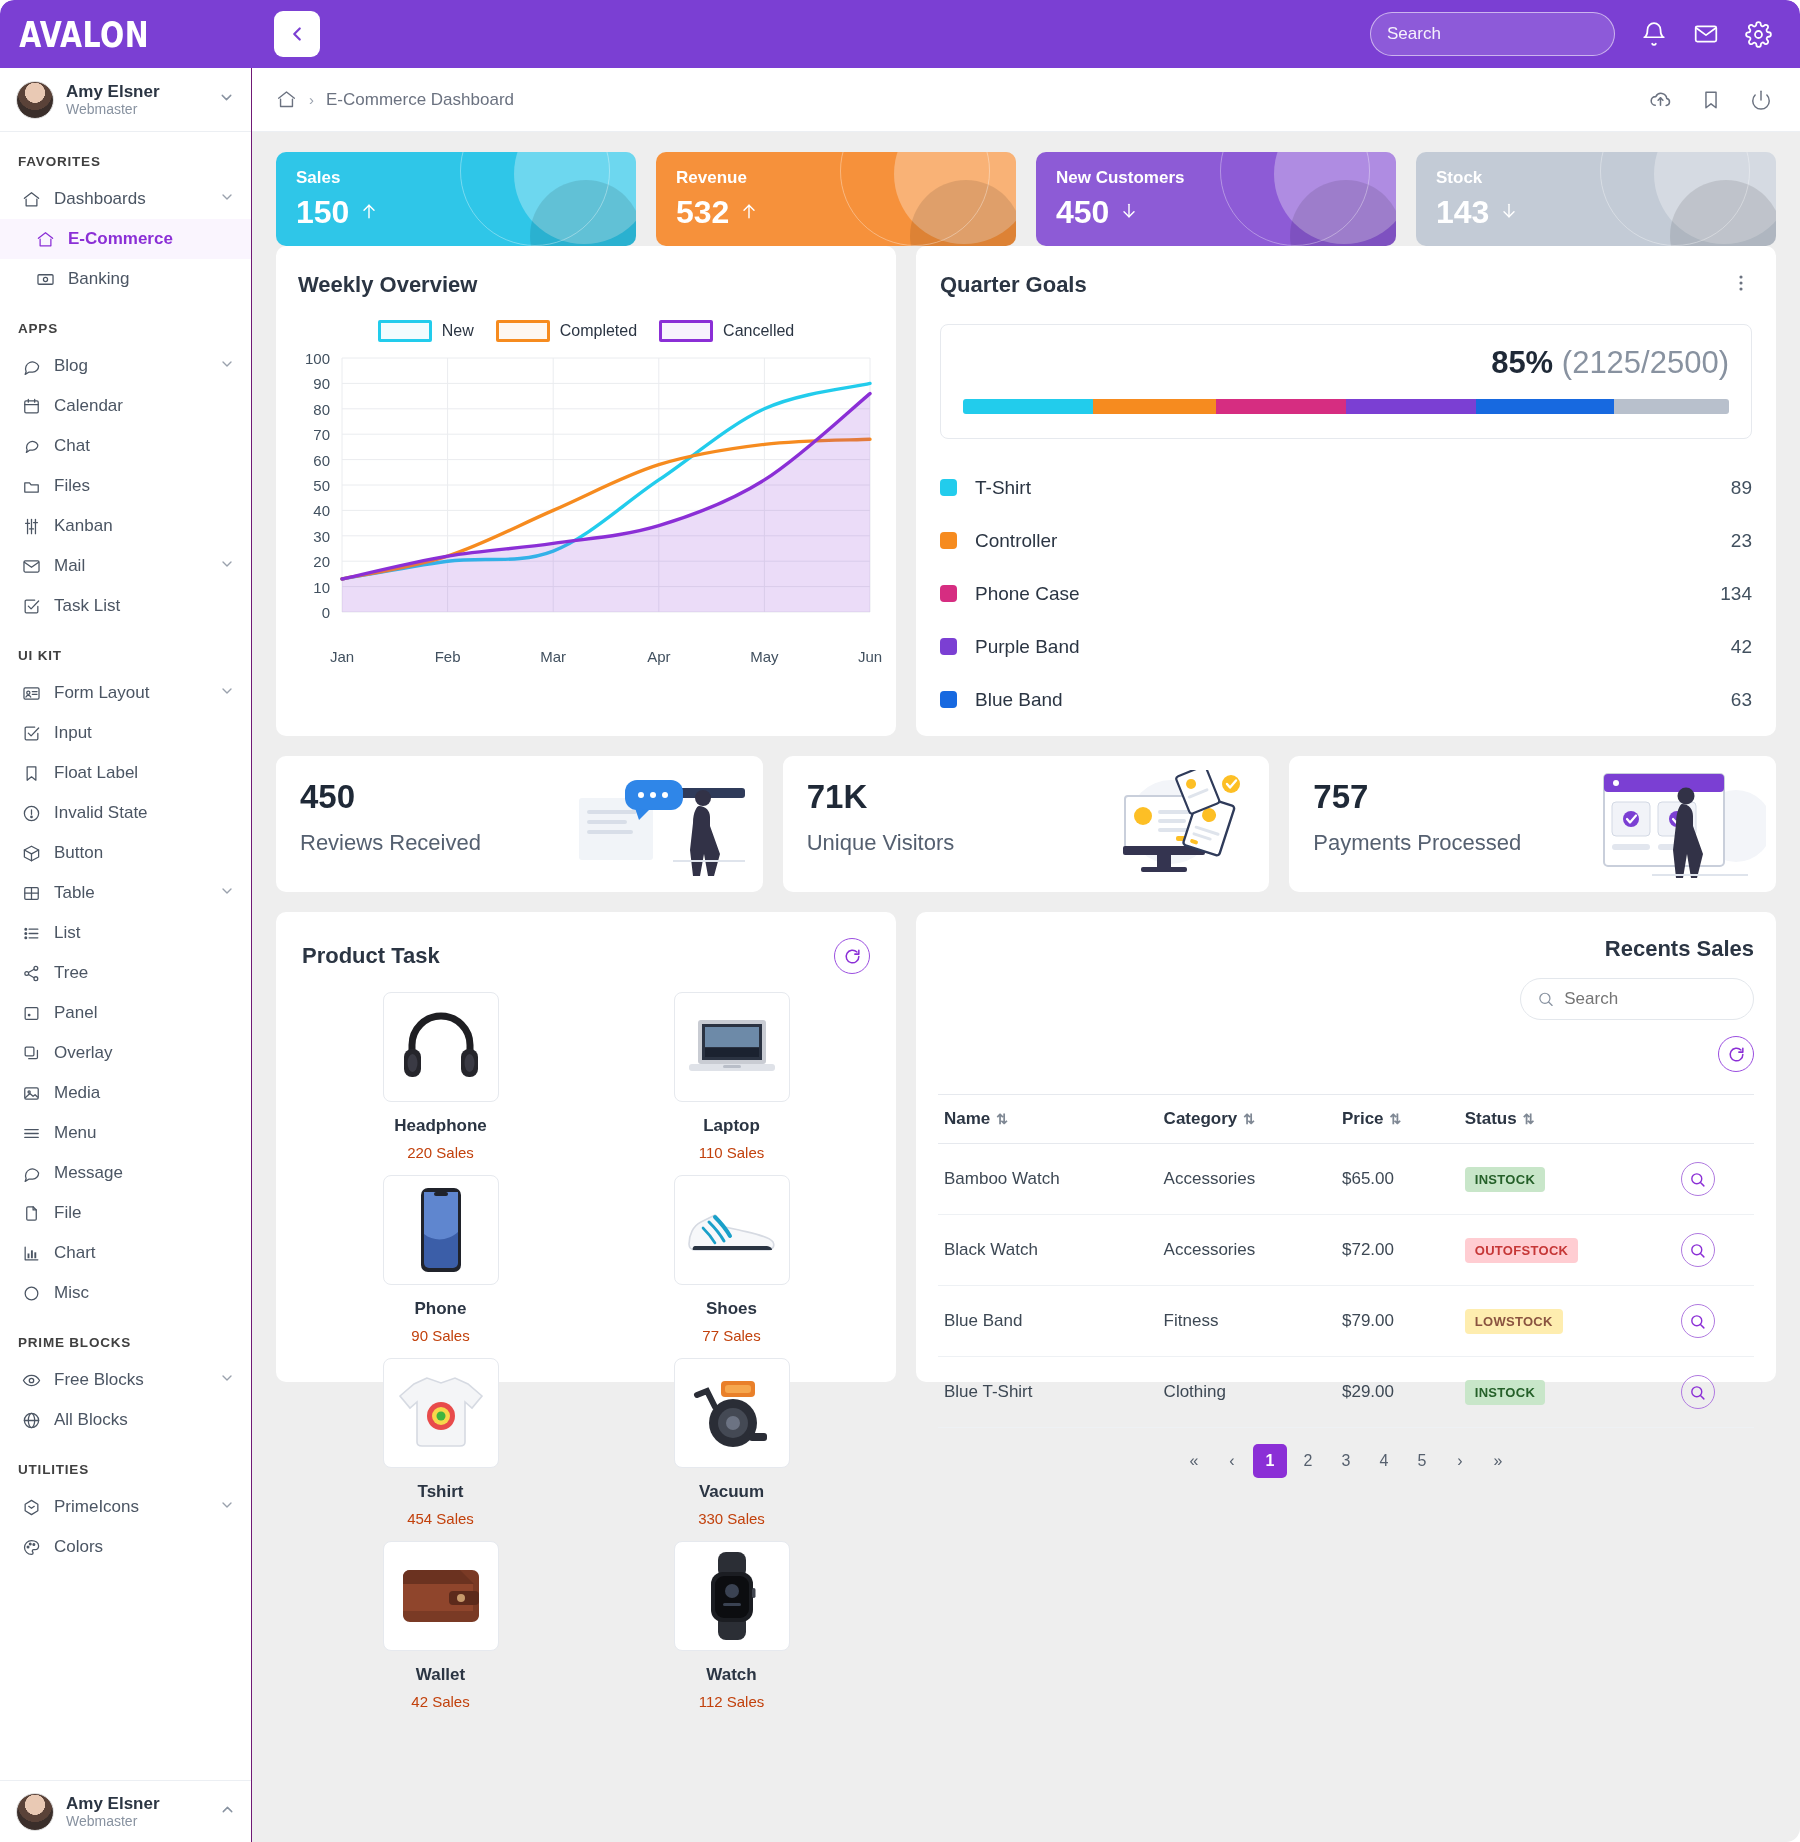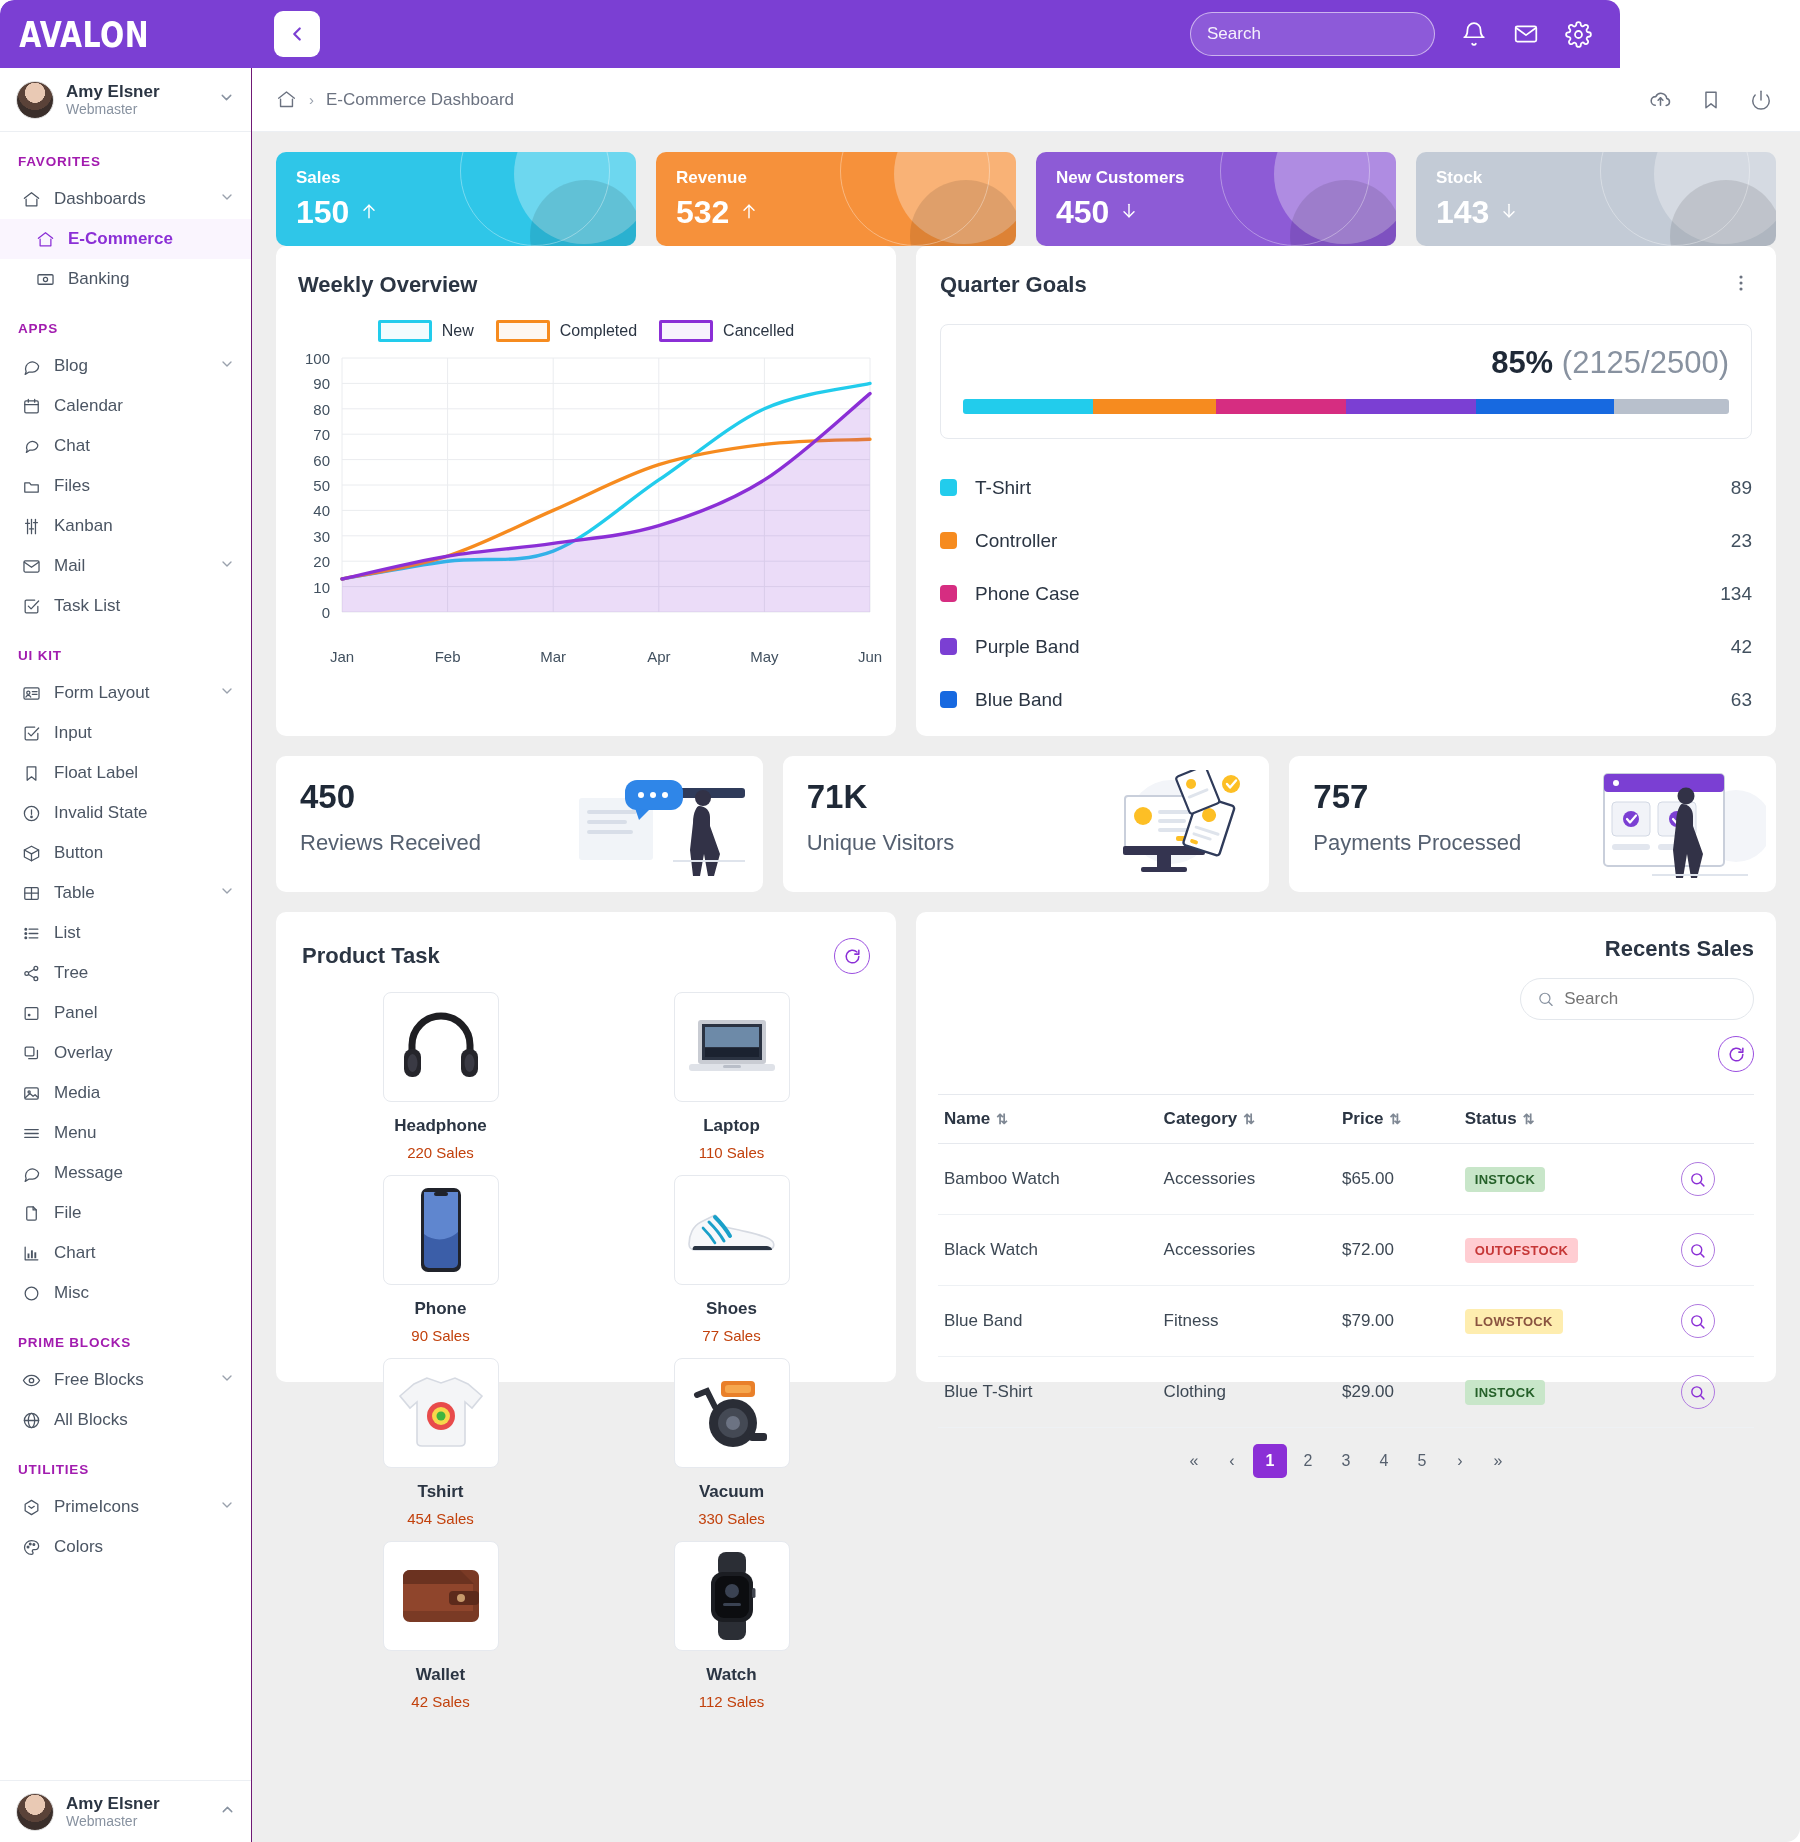--- a/index.html
+++ b/index.html
@@ -9,21 +9,21 @@
     background: #ffffff;
     overflow: hidden;
   }
   .app {
     position: relative; width: 1800px; height: 1842px;
     background: #ffffff; border-radius: 14px; overflow: hidden;
   }
 
   
   .topbar {
-    position: absolute; top: 0; left: 0; width: 1620px; height: 68px;
+    position: absolute; top: 0; left: 0; width: 1800px; height: 68px;
     background: #7B3FD3; display: flex; align-items: center;
     border-top-left-radius: 14px; border-top-right-radius: 14px;
   }
   .brand {
     width: 252px; font-size: 36px; font-weight: 700; color: #fff;
     letter-spacing: .5px; padding-left: 22px;
     font-family: "DejaVu Sans Condensed", "Liberation Sans", sans-serif;
     transform: scaleX(.88); transform-origin: left center;
   }
   .collapse-btn {
@@ -70,21 +70,21 @@
     width: 38px; height: 38px; border-radius: 50%; flex: none;
     background: radial-gradient(circle at 50% 30%, #e9c9b4 0 32%, #5a4238 33% 55%, #3a2e2a 56% 100%);
     border: 1px solid #ddd;
   }
   .pname { font-size: 17px; font-weight: 700; color: #2b3543; line-height: 1.15; }
   .prole { font-size: 14px; color: #8892a0; }
   .pchev { margin-left: auto; color: #8892a0; }
 
   .navscroll { height: 1646px; overflow: hidden; padding-bottom: 8px; }
   .sect {
-    font-size: 13.5px; font-weight: 700; color: #a21caf; letter-spacing: .8px;
+    font-size: 13.5px; font-weight: 700; color: #404040; letter-spacing: .8px;
     padding: 22px 0 10px 18px;
   }
   .nav {
     display: flex; align-items: center; height: 40px; padding: 0 16px 0 20px;
     gap: 12px; color: #4b5563; font-size: 17px; cursor: pointer;
   }
   .nav.sub { padding-left: 34px; }
   .nav.active { background: #faf5fe; color: #8B2FD6; font-weight: 700; }
   .nav .ico { width: 22px; display: flex; align-items: center; justify-content: center; flex: none; }
   .nav .chev { margin-left: auto; color: #9aa1ad; }

